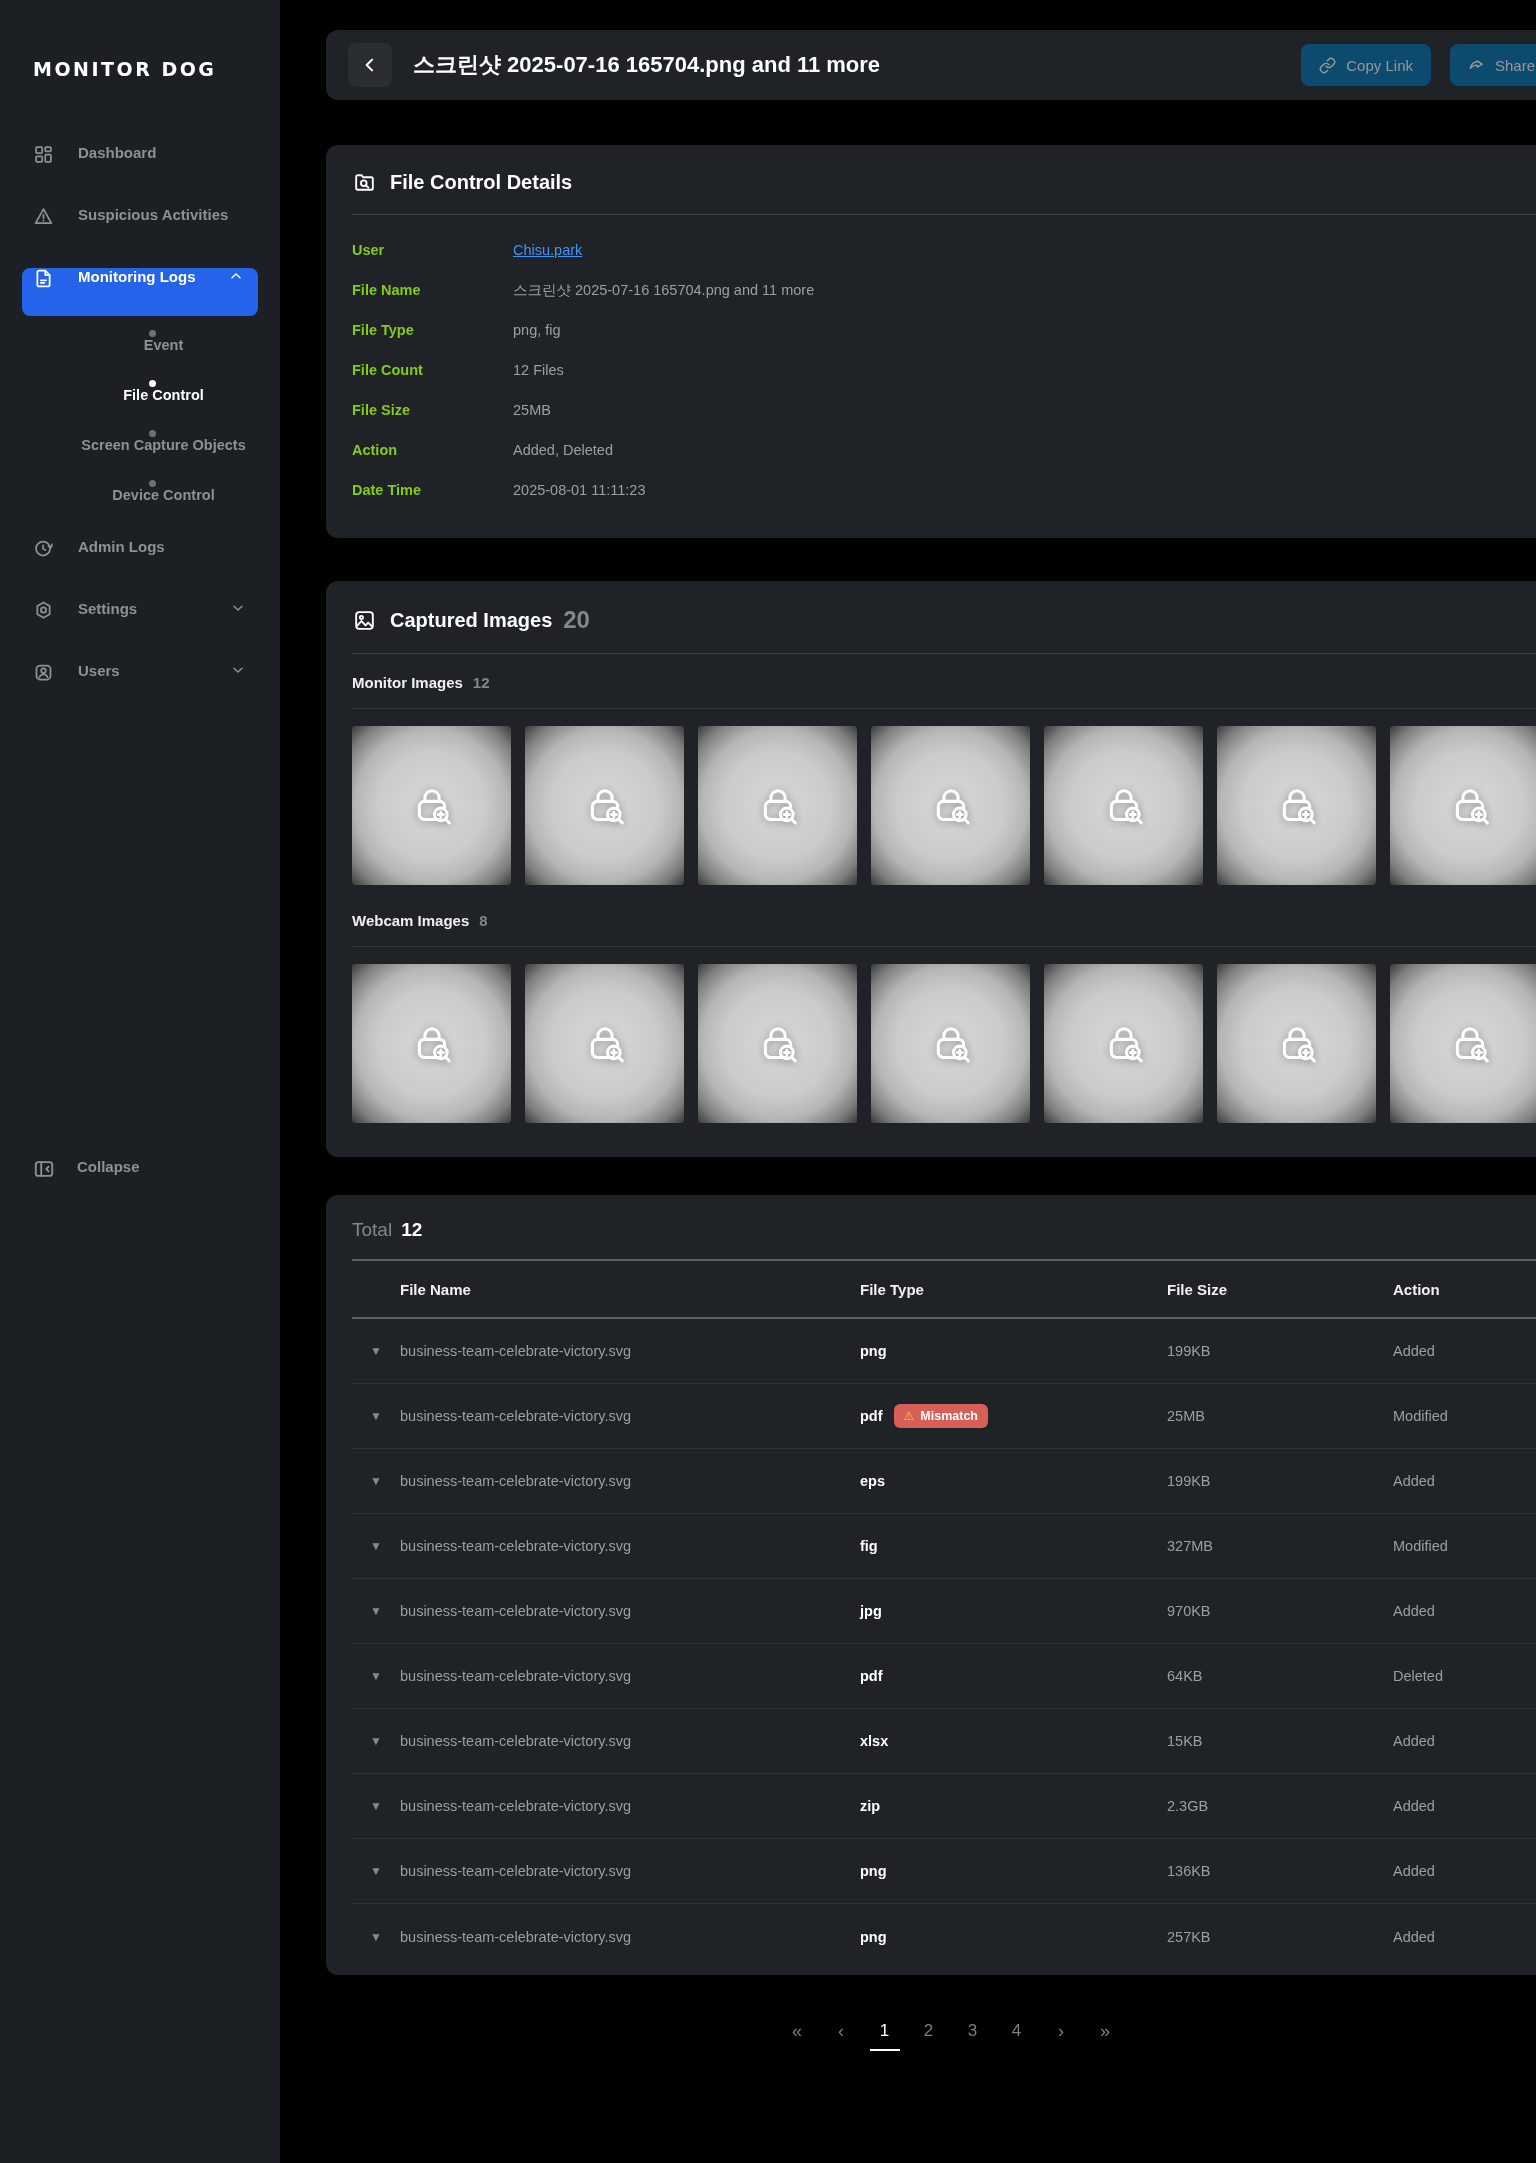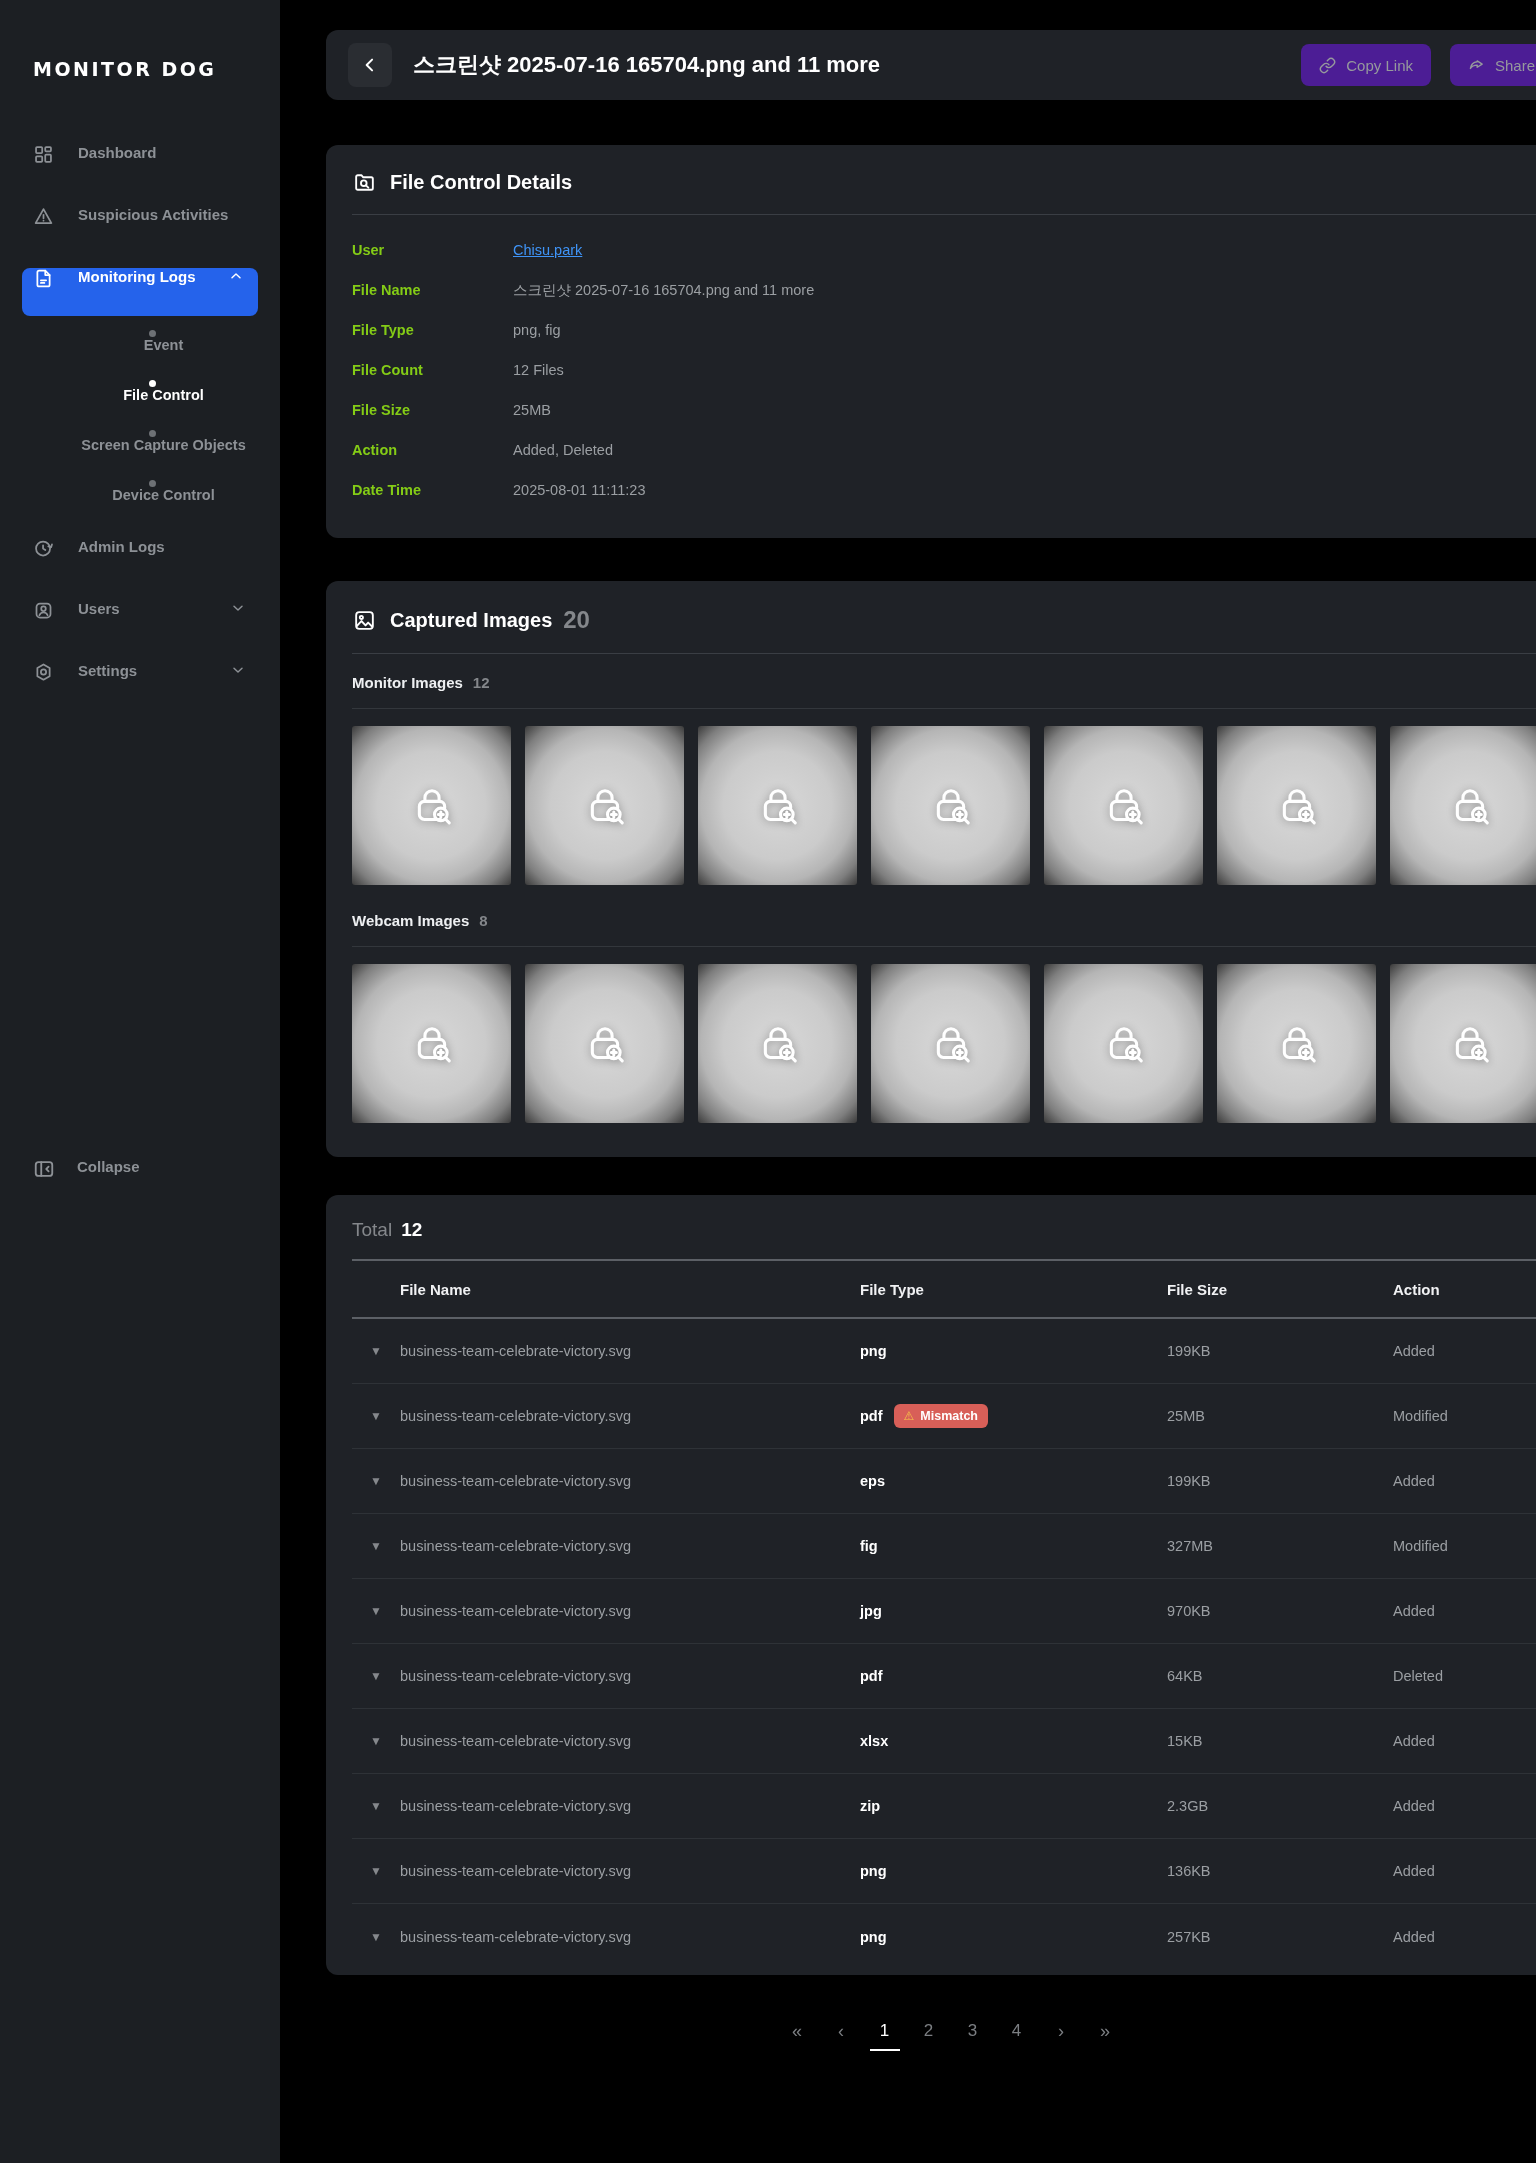--- a/index.html
+++ b/index.html
@@ -61,21 +61,21 @@
     height:70px; display:flex; align-items:center; gap:21px; padding:0 22px;
   }
   .back-btn {
     width:44px; height:44px; border-radius:8px; background:#2a2d32;
     display:flex; align-items:center; justify-content:center; cursor:pointer;
     border:none; flex:0 0 44px;
   }
   .back-btn svg { width:20px; height:20px; }
   .page-title { flex:1; font-size:22px; font-weight:700; color:#fff; }
   .hdr-btn {
-    height:42px; border:none; border-radius:8px; background:#4c1d95;
+    height:42px; border:none; border-radius:8px; background:#0c4a6e;
     color:#96999d; font-size:15px; font-weight:400; padding:0 18px;
     display:flex; align-items:center; gap:10px; cursor:pointer;
     font-family:inherit;
   }
   .hdr-btn + .hdr-btn { margin-left:4px; }
   .hdr-btn svg { width:17px; height:17px; }
   .hdr-actions { display:flex; gap:15px; }
 
   
   .details-card { margin-top:45px; padding:25px 26px 28px; }
@@ -219,42 +219,42 @@
           <circle cx="11.5" cy="12" r="8"></circle>
             <path d="M11.5 8.5V12l2.6 1.8"></path>
             <path d="M17.5 9.5l3.2 1 1-3.2"></path>
         </svg>
       </span>
       <span>Admin Logs</span>
     </div>
 
     <div class="nav-item">
       <span class="ni-icon">
+        <svg viewBox="0 0 24 24" fill="none" stroke="currentColor" stroke-width="2" stroke-linejoin="round">
+          <path d="M12 2.8l7 4v9.4l-7 4-7-4V6.8z"></path>
+            <circle cx="12" cy="11.5" r="3"></circle>
+        </svg>
+      </span>
+      <span>Settings</span>
+      <span class="chev">
+        <svg viewBox="0 0 24 24" fill="none" stroke="currentColor" stroke-width="2.2" stroke-linecap="round" stroke-linejoin="round">
+            <path d="M6 9.5 12 15l6-5.5"></path>
+          </svg>
+      </span>
+    </div>
+
+    <div class="nav-item">
+      <span class="ni-icon">
         <svg viewBox="0 0 24 24" fill="none" stroke="currentColor" stroke-width="2" stroke-linecap="round" stroke-linejoin="round">
           <rect x="4" y="4" width="16" height="16" rx="4"></rect>
             <circle cx="12" cy="10" r="2.6"></circle>
             <path d="M7.3 17.4c.9-2.3 2.5-3.4 4.7-3.4s3.8 1.1 4.7 3.4"></path>
         </svg>
       </span>
       <span>Users</span>
-      <span class="chev">
-        <svg viewBox="0 0 24 24" fill="none" stroke="currentColor" stroke-width="2.2" stroke-linecap="round" stroke-linejoin="round">
-            <path d="M6 9.5 12 15l6-5.5"></path>
-          </svg>
-      </span>
-    </div>
-
-    <div class="nav-item">
-      <span class="ni-icon">
-        <svg viewBox="0 0 24 24" fill="none" stroke="currentColor" stroke-width="2" stroke-linejoin="round">
-          <path d="M12 2.8l7 4v9.4l-7 4-7-4V6.8z"></path>
-            <circle cx="12" cy="11.5" r="3"></circle>
-        </svg>
-      </span>
-      <span>Settings</span>
       <span class="chev">
         <svg viewBox="0 0 24 24" fill="none" stroke="currentColor" stroke-width="2.2" stroke-linecap="round" stroke-linejoin="round">
             <path d="M6 9.5 12 15l6-5.5"></path>
           </svg>
       </span>
     </div>
   </nav>
 
   <div class="collapse-btn">
     <span class="ni-icon">

